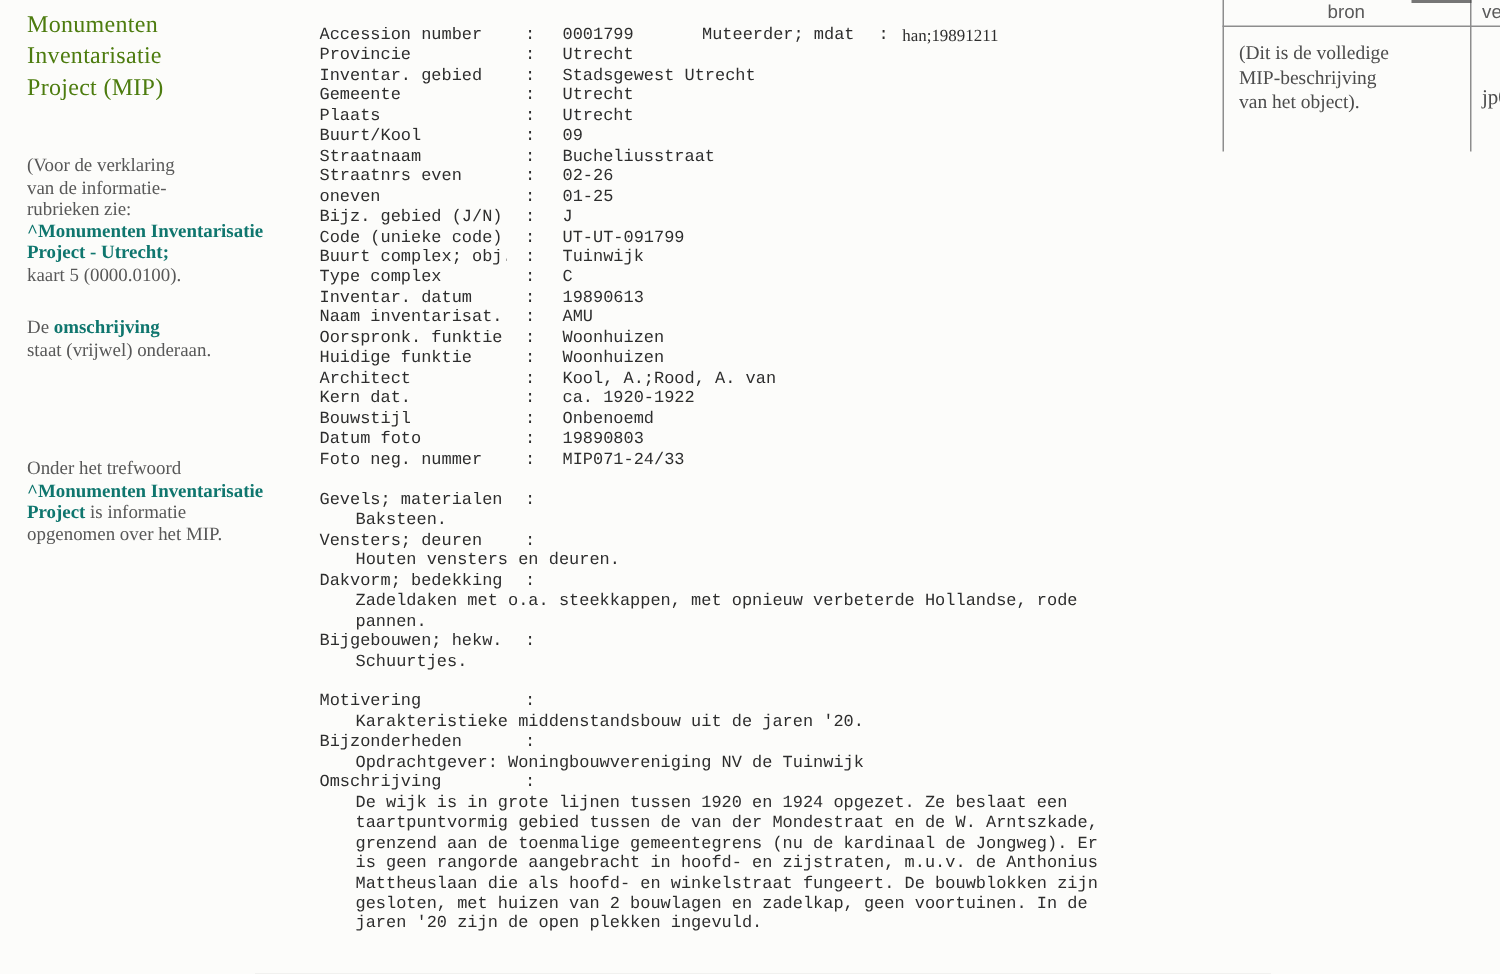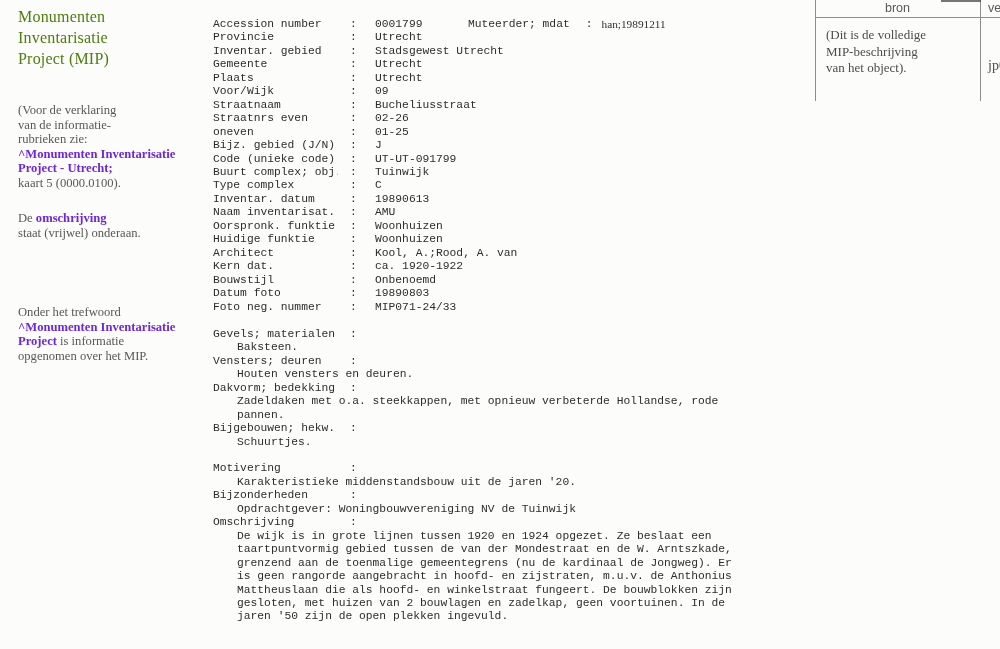--- a/index.html
+++ b/index.html
@@ -4,21 +4,21 @@
 <style>
   html,body{margin:0;padding:0;background:#e9e9e6;}
   .page{position:relative;width:1000px;height:649px;background:#fcfcfa;overflow:hidden;
         font-family:"Liberation Serif",serif;}
 
   
   .sidebar{position:absolute;left:18px;top:6px;width:195px;}
   .title{font-size:16px;line-height:21px;color:#4d7c0f;letter-spacing:.2px;}
   .note{position:absolute;left:0;width:205px;font-size:12.6px;line-height:14.6px;color:#585858;}
   .note1{top:97px}.note2{top:205px}.note3{top:299px}
-  .note b,.b{font-weight:bold;color:#6d28d9;}
+  .note b,.b{font-weight:bold;color:#0f766e;}
 
   
   .record{position:absolute;left:213px;top:18px;width:600px;
           font-family:"Liberation Mono","DejaVu Sans Mono",monospace;
           font-size:11.3px;line-height:13.45px;color:#2d2d2d;}
   .frow{display:flex;white-space:pre;gap:12px;}
   .flabel{flex:none;width:125px;overflow:hidden;}
   .fcolon{flex:none;width:13px;}
   .fvalue{white-space:pre;}
   .sline{padding-left:24px;white-space:pre;}
@@ -92,21 +92,21 @@
         <div class="frow">
     <span class="flabel">Inventar. gebied</span><span class="fcolon">:</span><span class="fvalue">Stadsgewest Utrecht</span>
   </div>
         <div class="frow">
     <span class="flabel">Gemeente</span><span class="fcolon">:</span><span class="fvalue">Utrecht</span>
   </div>
         <div class="frow">
     <span class="flabel">Plaats</span><span class="fcolon">:</span><span class="fvalue">Utrecht</span>
   </div>
         <div class="frow">
-    <span class="flabel">Voor/Wijk</span><span class="fcolon">:</span><span class="fvalue">09</span>
+    <span class="flabel">Buurt/Kool</span><span class="fcolon">:</span><span class="fvalue">09</span>
   </div>
         <div class="frow">
     <span class="flabel">Straatnaam</span><span class="fcolon">:</span><span class="fvalue">Bucheliusstraat</span>
   </div>
         <div class="frow">
     <span class="flabel">Straatnrs even</span><span class="fcolon">:</span><span class="fvalue">02-26</span>
   </div>
         <div class="frow">
     <span class="flabel">oneven</span><span class="fcolon">:</span><span class="fvalue">01-25</span>
   </div>
@@ -191,21 +191,21 @@
         <div class="section">
     <div class="frow">
       <span class="flabel">Omschrijving</span><span class="fcolon">:</span>
     </div>
   <div class="sline">De wijk is in grote lijnen tussen 1920 en 1924 opgezet. Ze beslaat een</div>
           <div class="sline">taartpuntvormig gebied tussen de van der Mondestraat en de W. Arntszkade,</div>
           <div class="sline">grenzend aan de toenmalige gemeentegrens (nu de kardinaal de Jongweg). Er</div>
           <div class="sline">is geen rangorde aangebracht in hoofd- en zijstraten, m.u.v. de Anthonius</div>
           <div class="sline">Mattheuslaan die als hoofd- en winkelstraat fungeert. De bouwblokken zijn</div>
           <div class="sline">gesloten, met huizen van 2 bouwlagen en zadelkap, geen voortuinen. In de</div>
-          <div class="sline">jaren '50 zijn de open plekken ingevuld.</div>
+          <div class="sline">jaren '20 zijn de open plekken ingevuld.</div>
         </div>
       </div>
   </main>
 
   <div class="stamp">
     <div class="s-vline s-left"></div>
     <div class="s-vline s-mid"></div>
     <div class="s-hline"></div>
     <div class="s-artifact"></div>
     <div class="s-h s-h-bron">bron</div>

